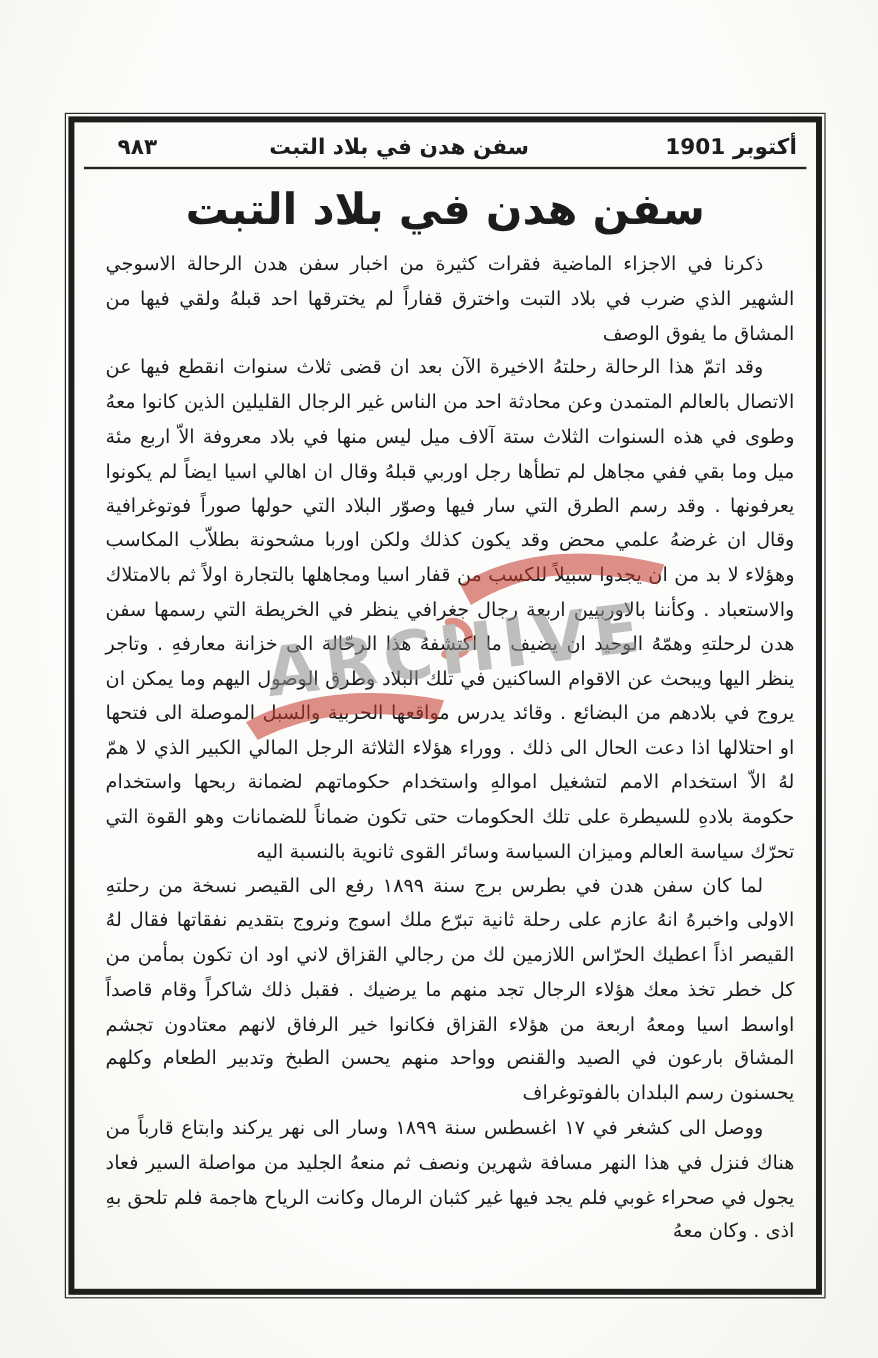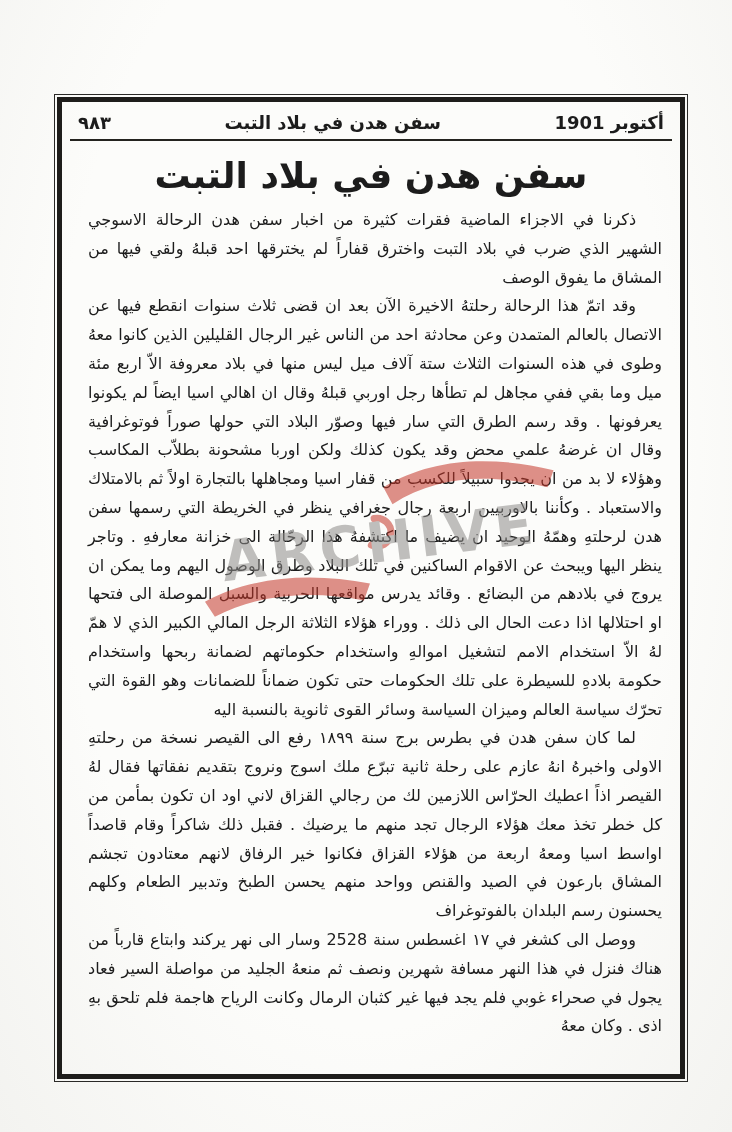--- a/index.html
+++ b/index.html
@@ -31,21 +31,21 @@
   }
   .hdr {
     direction: rtl;
     display: flex;
     justify-content: space-between;
     align-items: baseline;
     padding: 10px 16px 6px 16px;
     font-size: 18px;
     font-weight: bold;
   }
-  .hdr-date, .hdr-page { white-space: nowrap; }
+  .hdr-date, .hdr-page { white-space: nowrap; margin-left: 20px; }
   .hdr-title { font-size: 18px; font-weight: bold; }
   .hdr-rule {
     margin: 0 8px;
     border-bottom: 2px solid #24231f;
   }
   .art-title {
     direction: rtl;
     text-align: center;
     font-size: 36px;
     font-weight: bold;
@@ -105,21 +105,21 @@
     </div>
 
     <div class="hdr-rule"></div>
 
     <h1 class="art-title">سفن هدن في بلاد التبت</h1>
 
     <div class="body-text">
       <p>ذكرنا في الاجزاء الماضية فقرات كثيرة من اخبار سفن هدن الرحالة الاسوجي الشهير الذي ضرب في بلاد التبت واخترق قفاراً لم يخترقها احد قبلهُ ولقي فيها من المشاق ما يفوق الوصف</p>
       <p>وقد اتمّ هذا الرحالة رحلتهُ الاخيرة الآن بعد ان قضى ثلاث سنوات انقطع فيها عن الاتصال بالعالم المتمدن وعن محادثة احد من الناس غير الرجال القليلين الذين كانوا معهُ وطوى في هذه السنوات الثلاث ستة آلاف ميل ليس منها في بلاد معروفة الاّ اربع مئة ميل وما بقي ففي مجاهل لم تطأها رجل اوربي قبلهُ وقال ان اهالي اسيا ايضاً لم يكونوا يعرفونها . وقد رسم الطرق التي سار فيها وصوّر البلاد التي حولها صوراً فوتوغرافية وقال ان غرضهُ علمي محض وقد يكون كذلك ولكن اوربا مشحونة بطلاّب المكاسب وهؤلاء لا بد من ان يجدوا سبيلاً للكسب من قفار اسيا ومجاهلها بالتجارة اولاً ثم بالامتلاك والاستعباد . وكأننا بالاوربيين اربعة رجال جغرافي ينظر في الخريطة التي رسمها سفن هدن لرحلتهِ وهمّهُ الوحيد ان يضيف ما اكتشفهُ هذا الرحّالة الى خزانة معارفهِ . وتاجر ينظر اليها ويبحث عن الاقوام الساكنين في تلك البلاد وطرق الوصول اليهم وما يمكن ان يروج في بلادهم من البضائع . وقائد يدرس مواقعها الحربية والسبل الموصلة الى فتحها او احتلالها اذا دعت الحال الى ذلك . ووراء هؤلاء الثلاثة الرجل المالي الكبير الذي لا همّ لهُ الاّ استخدام الامم لتشغيل اموالهِ واستخدام حكوماتهم لضمانة ربحها واستخدام حكومة بلادهِ للسيطرة على تلك الحكومات حتى تكون ضماناً للضمانات وهو القوة التي تحرّك سياسة العالم وميزان السياسة وسائر القوى ثانوية بالنسبة اليه</p>
       <p>لما كان سفن هدن في بطرس برج سنة ١٨٩٩ رفع الى القيصر نسخة من رحلتهِ الاولى واخبرهُ انهُ عازم على رحلة ثانية تبرّع ملك اسوج ونروج بتقديم نفقاتها فقال لهُ القيصر اذاً اعطيك الحرّاس اللازمين لك من رجالي القزاق لاني اود ان تكون بمأمن من كل خطر تخذ معك هؤلاء الرجال تجد منهم ما يرضيك . فقبل ذلك شاكراً وقام قاصداً اواسط اسيا ومعهُ اربعة من هؤلاء القزاق فكانوا خير الرفاق لانهم معتادون تجشم المشاق بارعون في الصيد والقنص وواحد منهم يحسن الطبخ وتدبير الطعام وكلهم يحسنون رسم البلدان بالفوتوغراف</p>
-      <p>ووصل الى كشغر في ١٧ اغسطس سنة 2528 وسار الى نهر يركند وابتاع قارباً من هناك فنزل في هذا النهر مسافة شهرين ونصف ثم منعهُ الجليد من مواصلة السير فعاد يجول في صحراء غوبي فلم يجد فيها غير كثبان الرمال وكانت الرياح هاجمة فلم تلحق بهِ اذى . وكان معهُ</p>
+      <p>ووصل الى كشغر في ١٧ اغسطس سنة ١٨٩٩ وسار الى نهر يركند وابتاع قارباً من هناك فنزل في هذا النهر مسافة شهرين ونصف ثم منعهُ الجليد من مواصلة السير فعاد يجول في صحراء غوبي فلم يجد فيها غير كثبان الرمال وكانت الرياح هاجمة فلم تلحق بهِ اذى . وكان معهُ</p>
     </div>
 
   </div>
 
   <div class="watermark">
     <svg viewBox="0 0 390 160">
 
       <path d="M205 26 C 258 2, 318 8, 376 30 L 368 46 C 314 26, 262 20, 212 44 Z" fill="#c5372a"></path>
 
       <path d="M14 118 C 64 98, 124 102, 180 120 L 172 136 C 122 120, 70 116, 22 134 Z" fill="#c5372a"></path>

